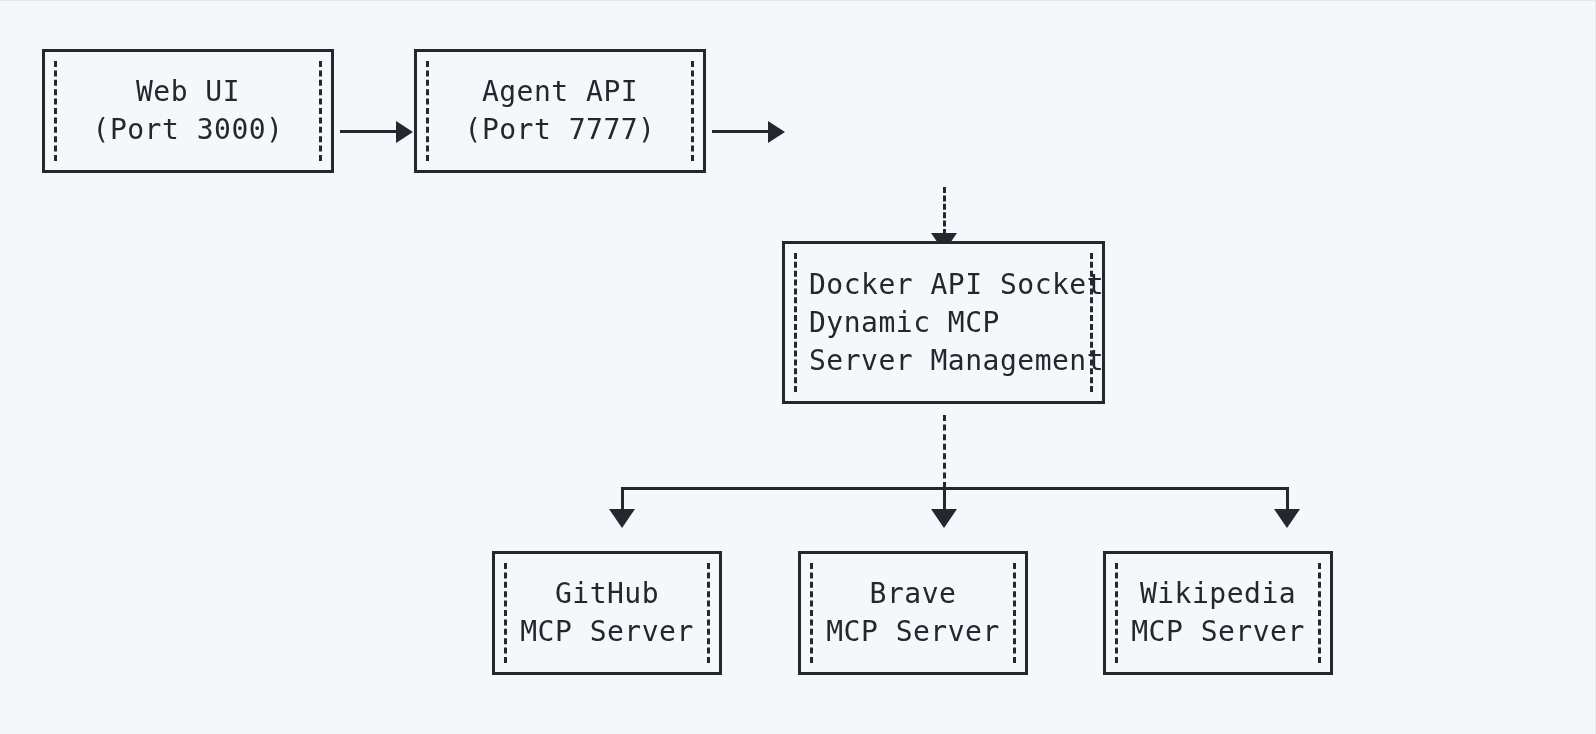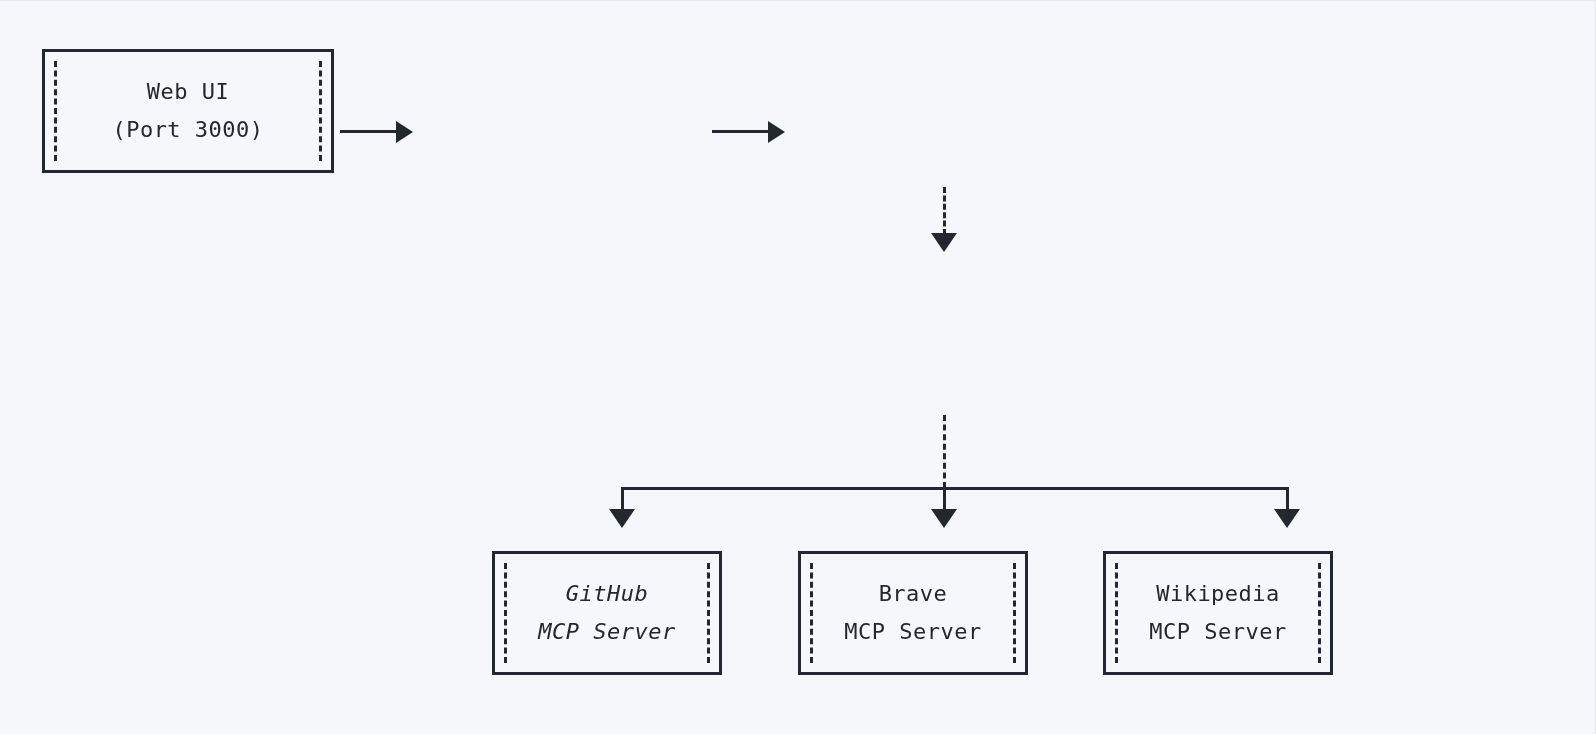--- a/index.html
+++ b/index.html
@@ -44,21 +44,21 @@
   .node::after  { right: 9px; }
 
   .node-label {
     position: absolute;
     left: 24px;
     right: 24px;
     top: 50%;
     transform: translateY(-50%);
     text-align: center;
     color: #23272f;
-    font-size: 22px;
+    font-size: 28px;
     line-height: 38px;
     letter-spacing: 0.5px;
     white-space: pre;
   }
   .node-label.left { text-align: left; }
 
   
   .h-line {
     position: absolute;
     height: 0;
@@ -94,43 +94,52 @@
 <div id="canvas">
 
   <div class="node" style="left:42px; top:48px; width:292px; height:124px;">
     <div class="node-label">Web UI
 (Port 3000)</div>
   </div>
 
   <div class="h-line" style="left:340px; top:129px; width:58px;"></div>
   <div class="arrow-right" style="left:396px; top:120px;"></div>
 
+  <div class="node" style="left:414px; top:48px; width:292px; height:124px;">
+    <div class="node-label">Agent API
+(Port 7777)</div>
+  </div>
 
   <div class="h-line" style="left:712px; top:129px; width:58px;"></div>
   <div class="arrow-right" style="left:768px; top:120px;"></div>
 
 
   <div class="v-line dashed" style="left:943px; top:186px; height:48px;"></div>
   <div class="arrow-down" style="left:931px; top:232px;"></div>
 
+  <div class="node" style="left:782px; top:240px; width:323px; height:163px;">
+    <div class="node-label left">Docker API Socket
+Dynamic MCP
+Server Management</div>
+  </div>
 
   <div class="v-line dashed" style="left:943px; top:414px; height:73px;"></div>
 
   <div class="h-line" style="left:621px; top:486px; width:667px;"></div>
 
   <div class="v-line" style="left:621px; top:486px; height:24px;"></div>
   <div class="arrow-down" style="left:609px; top:508px;"></div>
 
   <div class="v-line" style="left:943px; top:486px; height:24px;"></div>
   <div class="arrow-down" style="left:931px; top:508px;"></div>
 
   <div class="v-line" style="left:1286px; top:486px; height:24px;"></div>
   <div class="arrow-down" style="left:1274px; top:508px;"></div>
 
-  <div class="node" style="left:492px; top:550px; width:230px; height:124px;font-style:italic;">
+  <div class="node" style="left:492px; top:550px; width:230px; height:124px;">
     <div class="node-label">GitHub
 MCP Server</div>
   </div>
 
   <div class="node" style="left:798px; top:550px; width:230px; height:124px;">
     <div class="node-label">Brave
 MCP Server</div>
   </div>
 
   <div class="node" style="left:1103px; top:550px; width:230px; height:124px;padding-left:40px;">

